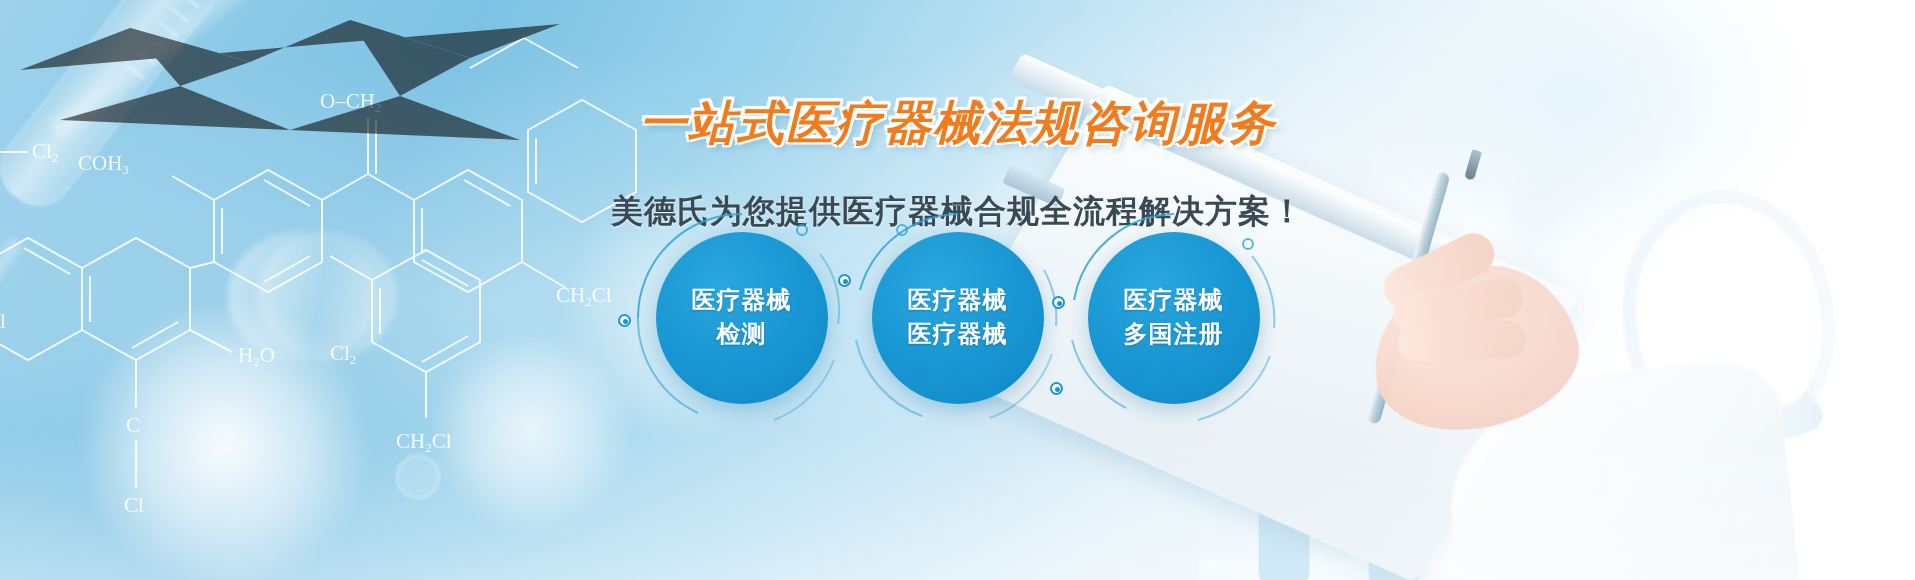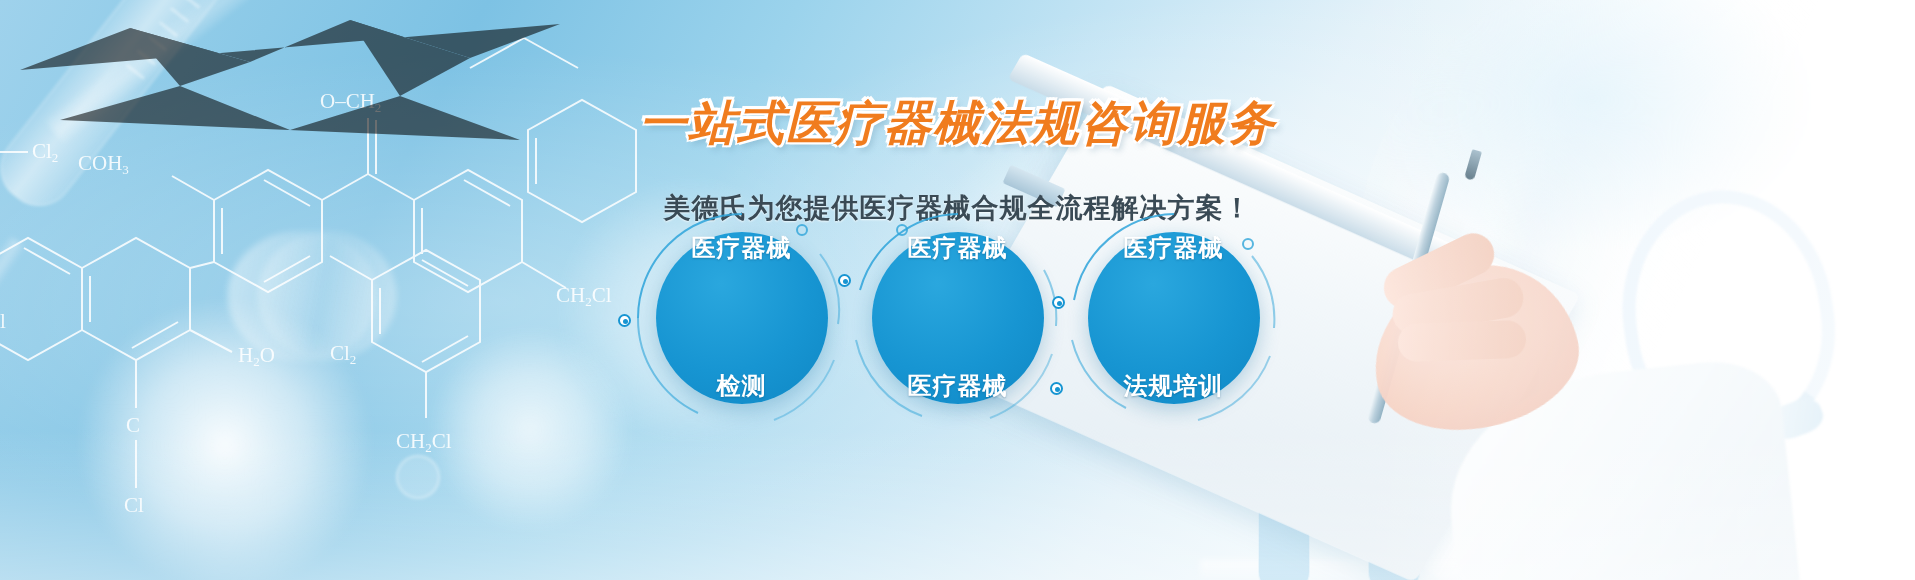--- a/index.html
+++ b/index.html
@@ -205,21 +205,21 @@
        0px -3px 0 #ffffff,  3px  0px 0 #ffffff,
        4px  4px 6px rgba(60,110,140,.28);
     white-space:nowrap;
   }
   .subline-wrap {
     position:absolute; left:0; top:190px; width:1915px; text-align:center;
   }
   .subline {
     display:inline-block;
     font-family:"DejaVu Sans", sans-serif;
-    font-size:27px;
+    font-size:32px;
     font-weight:bold;
     letter-spacing:1px;
     color:#3A4A55;
     text-shadow:0 1px 2px rgba(255,255,255,.75);
     white-space:nowrap;
   }
 
   
   .circles {
     position:absolute; left:0; top:232px; width:1915px;
@@ -230,21 +230,21 @@
 
   .ring-svg { position:absolute; left:-32px; top:-32px; width:236px; height:236px; }
   .ring-svg circle, .ring-svg path { fill:none; }
 
   .circle-btn {
     position:absolute; left:0; top:0;
     width:172px; height:172px; border-radius:50%;
     background:radial-gradient(circle at 38% 30%, #2aa7de 0%, #1795d2 55%, #0f87c4 100%);
     box-shadow:0 6px 20px rgba(20,110,160,.28);
     display:flex; flex-direction:column;
-    align-items:center; justify-content:space-between;
+    align-items:center; justify-content:center;
     cursor:pointer;
   }
   .circle-btn span {
     display:block;
     font-family:"DejaVu Sans", sans-serif;
     font-size:24px; font-weight:bold; color:#ffffff;
     letter-spacing:1px; line-height:1.40;
     text-shadow:0 1px 2px rgba(10,70,105,.35);
   }
 
@@ -452,18 +452,18 @@
         <path d="M16,140 A104,104 0 0,0 70,208" stroke="#2FA5DA" stroke-width="2" opacity=".55"></path>
         <path d="M196,56 A100,100 0 0,1 218,128" stroke="#2FA5DA" stroke-width="2" opacity=".5"></path>
         <path d="M214,156 A104,104 0 0,1 142,220" stroke="#2FA5DA" stroke-width="2" opacity=".45"></path>
         <circle cx="192" cy="44" r="5" stroke="#2FA5DA" stroke-width="2" fill="#ffffff" opacity=".8"></circle>
       </svg>
       <div class="dot-marker" style="left:-36px; top:64px;">
           <i></i>
         </div>
       <div class="circle-btn">
         <span>医疗器械</span>
-        <span>法规培训</span>
+        <span>多国注册</span>
       </div>
     </div>
 
   </div>
 </div>
 
 </body></html>

